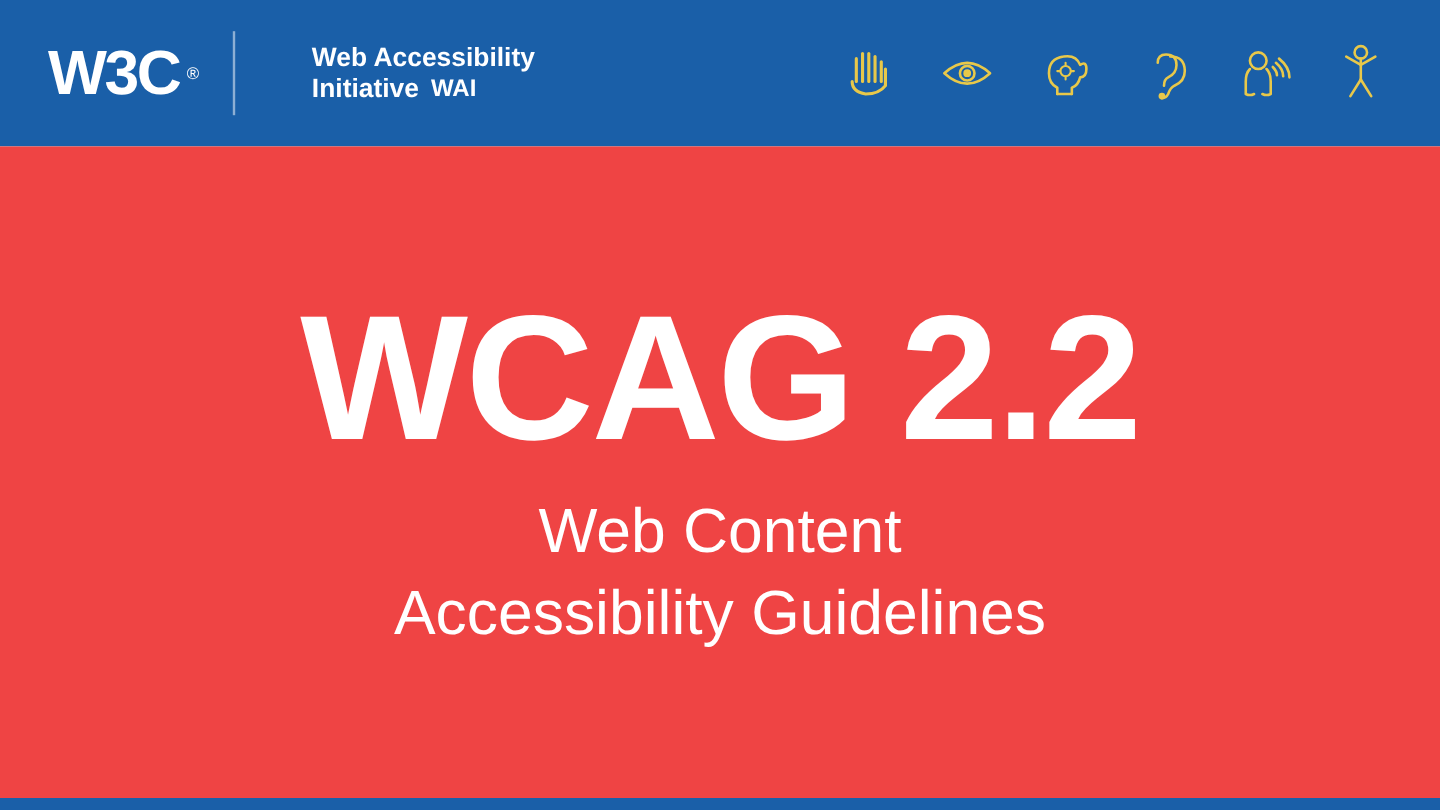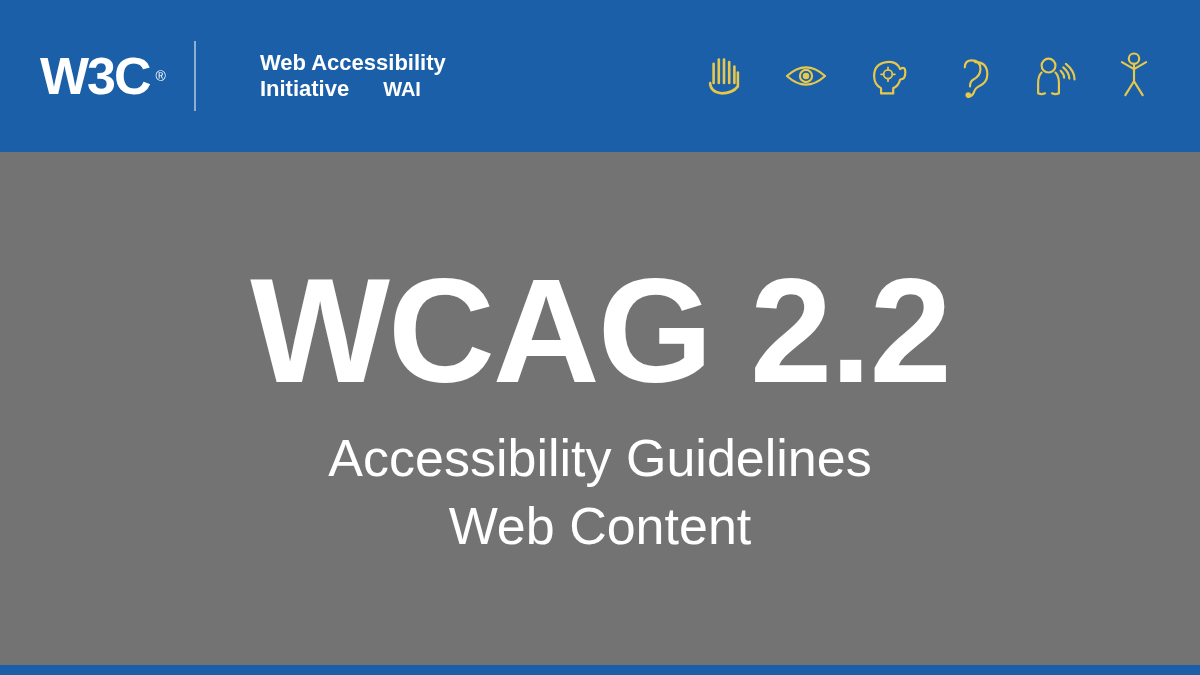--- a/index.html
+++ b/index.html
@@ -19,21 +19,21 @@
       width: 1200px;
       height: 675px;
       display: flex;
       flex-direction: column;
     }
 
     
     .header {
       background-color: #1a5fa8;
       width: 100%;
-      height: 152px;
+      height: 122px;
       display: flex;
       align-items: center;
       padding: 0 40px;
       flex-shrink: 0;
     }
 
     .logo-section {
       display: flex;
       align-items: center;
       gap: 18px;
@@ -78,21 +78,21 @@
 
     .web-accessibility {
       font-size: 22px;
       font-weight: 600;
       line-height: 1.2;
     }
 
     .initiative-wai {
       display: flex;
       align-items: center;
-      gap: 34px;
+      gap: 10px;
       font-size: 22px;
       font-weight: 600;
     }
 
     .wai-bold {
       font-size: 20px;
       font-weight: 700;
     }
 
     
@@ -118,21 +118,21 @@
       height: 52px;
       fill: none;
       stroke: #e8c84a;
       stroke-width: 2.5;
       stroke-linecap: round;
       stroke-linejoin: round;
     }
 
     
     .main-content {
-      background-color: #737373;
+      background-color: #ef4444;
       flex: 1;
       display: flex;
       flex-direction: column;
       align-items: center;
       justify-content: center;
       padding: 36px;
     }
 
     .wcag-title {
       color: white;
@@ -257,20 +257,20 @@
           <line x1="30" y1="36" x2="40" y2="52" stroke="#e8c84a" stroke-width="2.5" stroke-linecap="round"></line>
         </svg>
       </div>
 
     </div>
   </header>
 
   <main class="main-content">
     <h1 class="wcag-title">WCAG 2.2</h1>
     <div class="wcag-subtitle">
+      <div>Web Content</div>
       <div>Accessibility Guidelines</div>
-      <div>Web Content</div>
     </div>
   </main>
 
   <div class="bottom-bar"></div>
 
 </div>
 
 </body></html>

